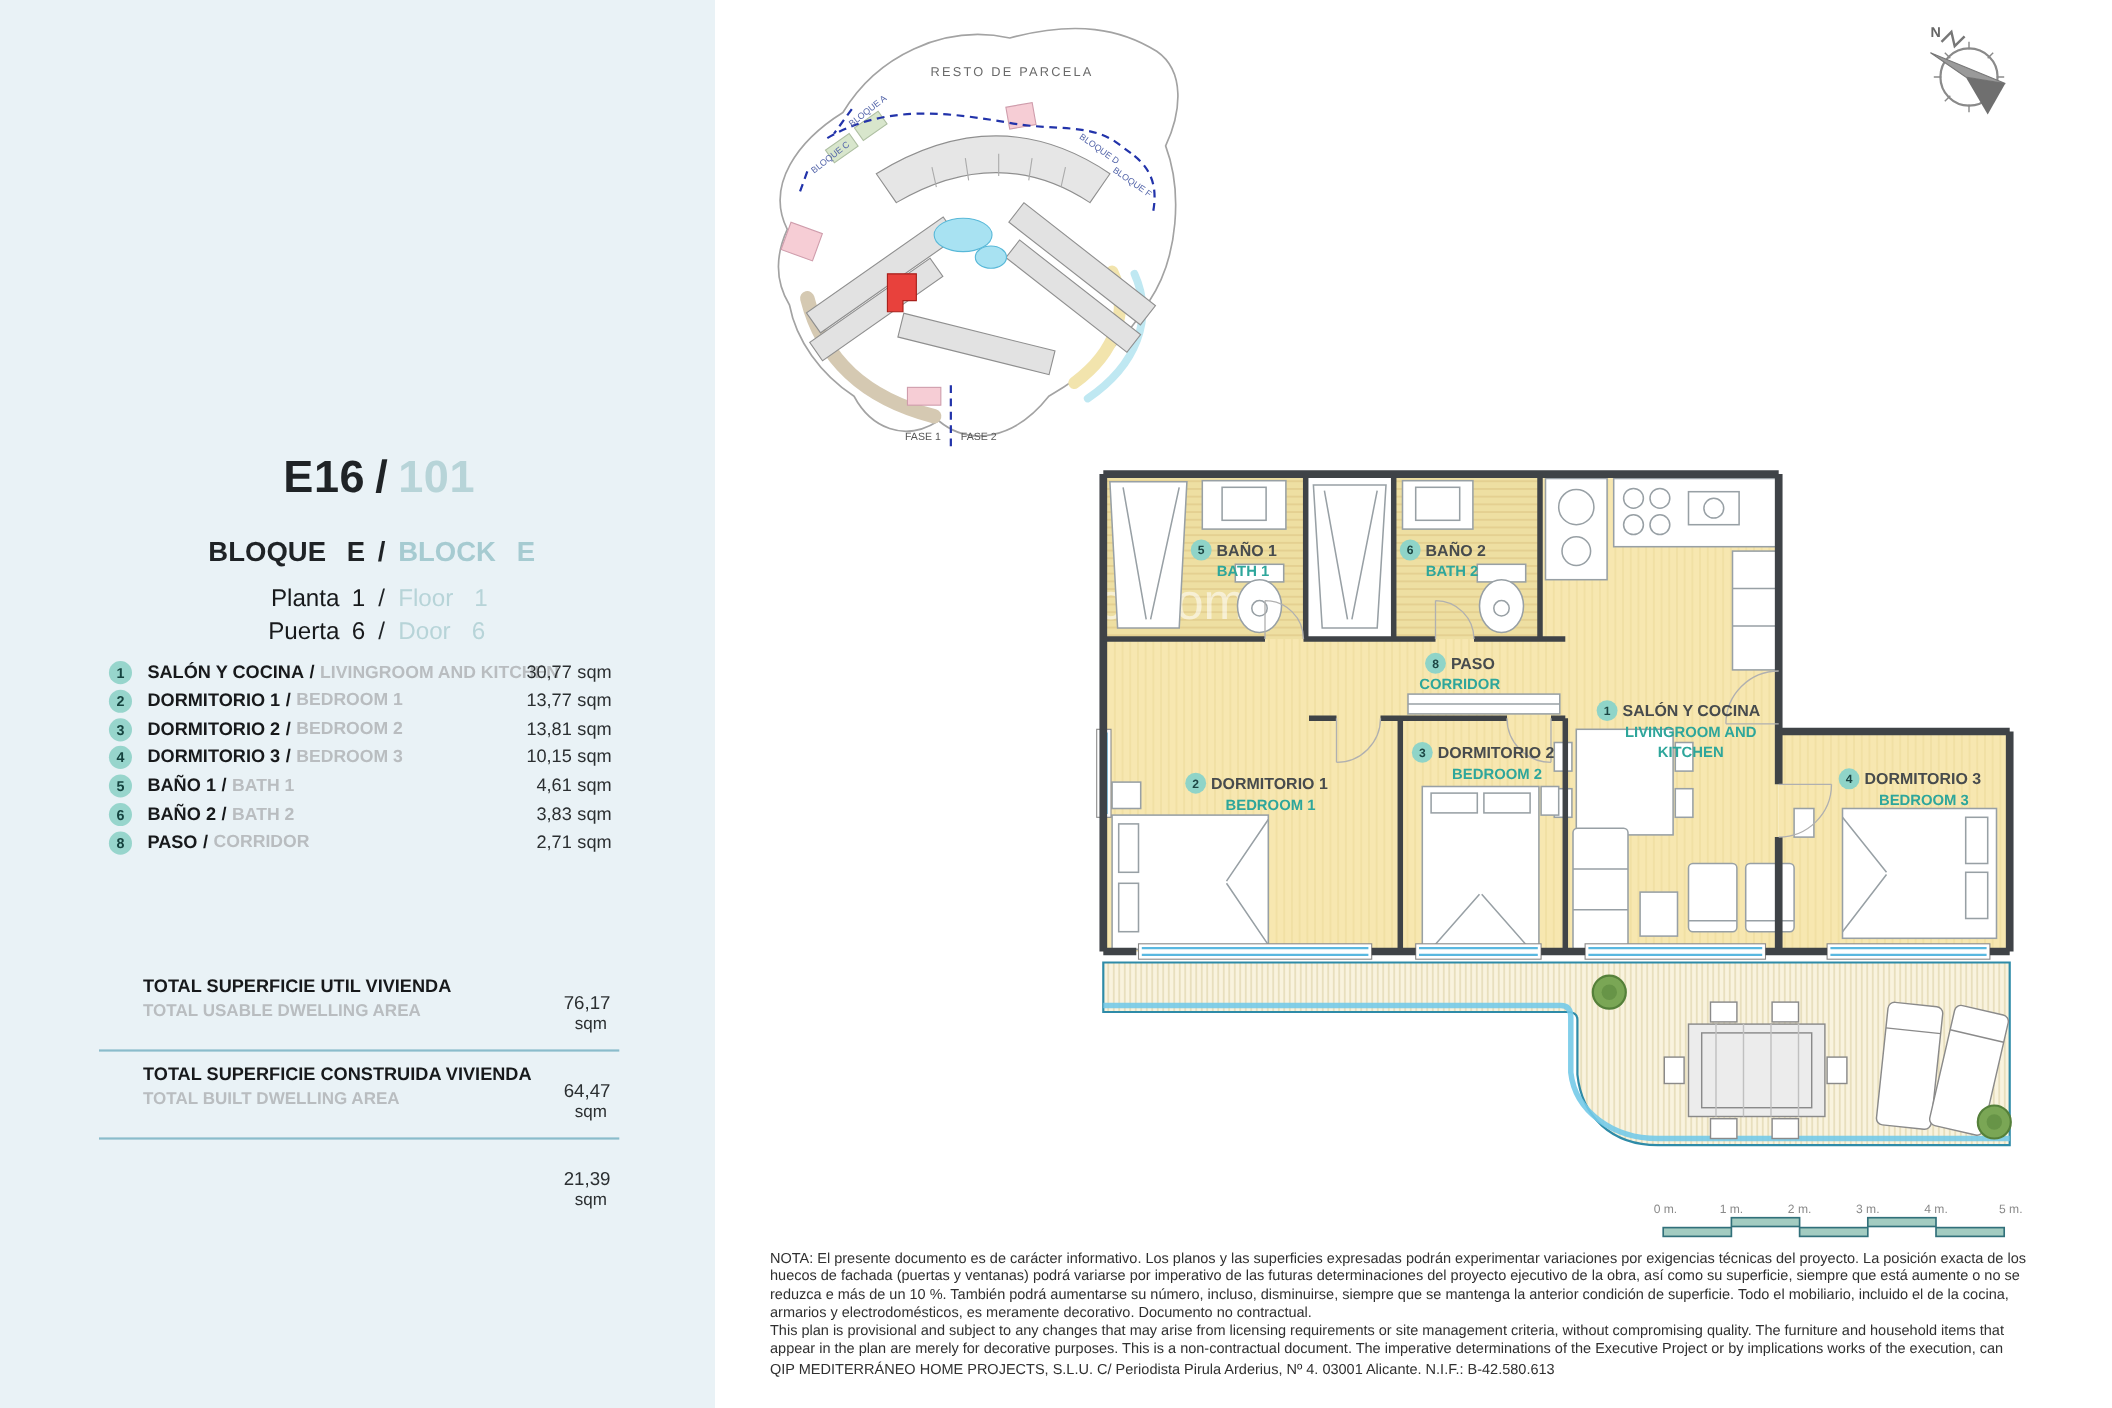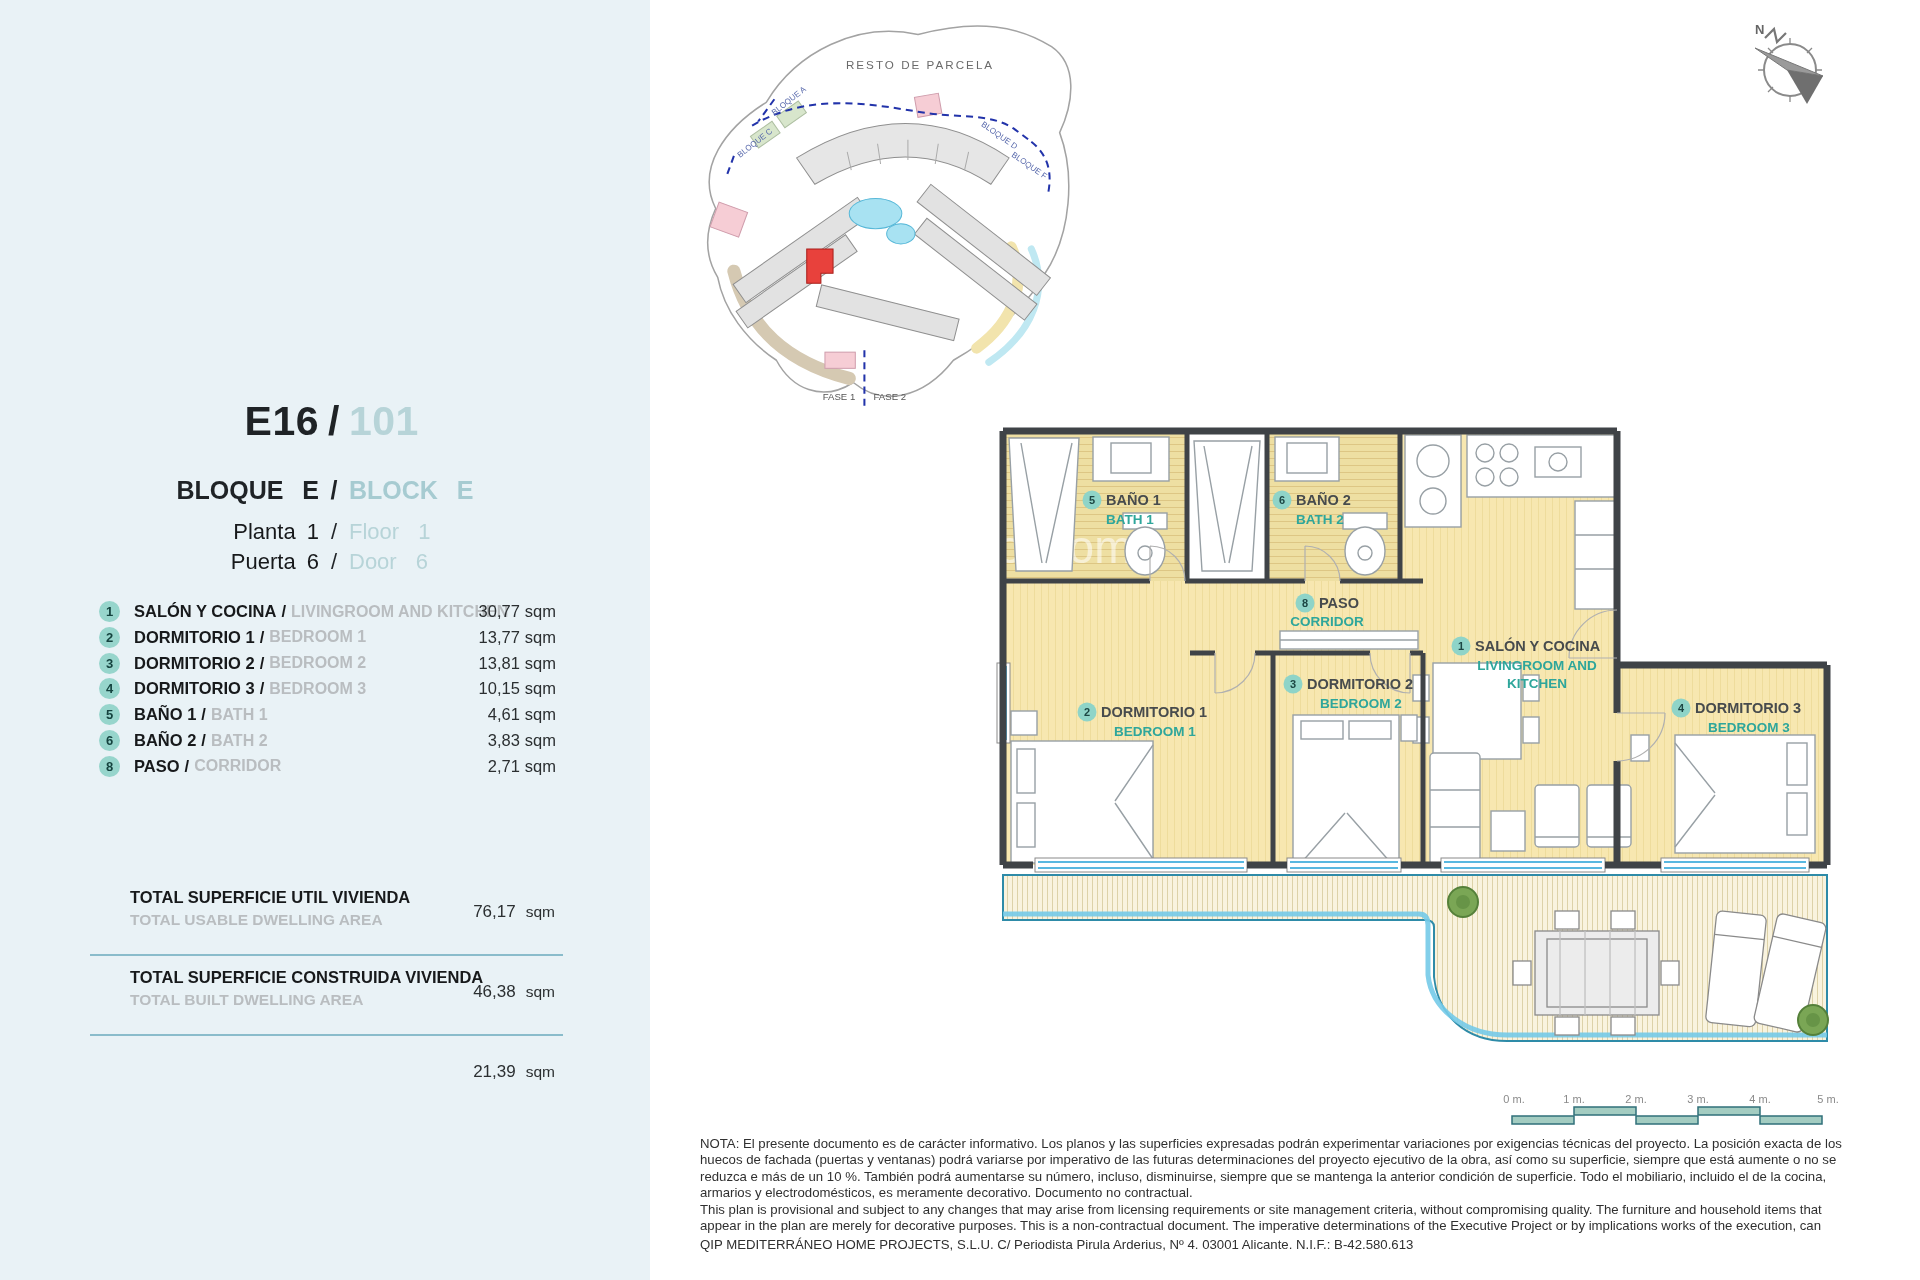--- a/index.html
+++ b/index.html
@@ -1,20 +1,20 @@
 <!DOCTYPE html>
 <html><head>
 <meta charset="utf-8">
 <style>
   html,body{margin:0;padding:0;background:#ffffff;}
   .page{position:relative;width:1920px;height:1280px;overflow:hidden;
         font-family:"Liberation Sans",sans-serif;color:#1f2326;background:#ffffff;}
   
   .panel{position:absolute;left:0;top:0;width:650px;height:1280px;background:#e9f2f6;}
-  .hrow{position:absolute;left:3px;width:783px;display:grid;grid-template-columns:316px 30px 1fr;align-items:baseline;}
+  .hrow{position:absolute;left:16px;width:783px;display:grid;grid-template-columns:316px 30px 1fr;align-items:baseline;margin-top:12px;}
   .hrow .l{text-align:right;}
   .hrow .m{text-align:center;}
   .hrow .r{text-align:left;}
   .title-row{top:398px;font-size:41px;font-weight:bold;letter-spacing:.5px;}
   .title-row .r{color:#b7d4d8;}
   .block-row{top:476px;font-size:25px;font-weight:bold;}
   .block-row .l{word-spacing:12px;}
   .block-row .r{color:#a6cbd1;word-spacing:12px;}
   .sub-row{font-size:22px;}
   .sub-row .l{word-spacing:5px;color:#17191b;padding-left:27px;}
@@ -28,21 +28,21 @@
   .r-es{font-weight:bold;font-size:16.5px;color:#17191b;white-space:nowrap;}
   .r-sep{font-weight:bold;font-size:16.5px;color:#17191b;margin:0 5px;}
   .r-en{font-weight:bold;font-size:16px;color:#b9bdc0;white-space:nowrap;}
   .r-val{position:absolute;right:0;display:flex;align-items:baseline;font-size:16.5px;color:#2b2f31;text-align:right;}
   .r-val .u{margin-left:5px;}
   .totals{position:absolute;left:90px;top:888px;width:473px;}
   .t-row{position:relative;height:56px;}
   .t-lab{position:absolute;left:40px;top:0;}
   .t-es{font-weight:bold;font-size:16.5px;color:#17191b;white-space:nowrap;}
   .t-en{font-weight:bold;font-size:15.5px;color:#b9bdc0;margin-top:4px;white-space:nowrap;}
-  .t-val{position:absolute;right:8px;top:14px;display:flex;align-items:center;font-size:17px;color:#2b2f31;}
+  .t-val{position:absolute;right:8px;top:14px;display:flex;align-items:flex-start;font-size:17px;color:#2b2f31;flex-direction:column;}
   .t-val .u{margin-left:10px;font-size:15.5px;}
   .t-div{border:none;border-top:2px solid #8abccb;margin:10px 0 12px 0;}
   
   .canvas{position:absolute;left:650px;top:0;width:1270px;height:1280px;background:#ffffff;}
   svg text{font-family:"Liberation Sans",sans-serif;}
   .site-svg{position:absolute;left:5px;top:6px;}
   .compass-svg{position:absolute;left:1085px;top:12px;}
   .plan-svg{position:absolute;left:325px;top:413px;}
   .scale-svg{position:absolute;left:848px;top:1092px;}
   .disclaimer{position:absolute;left:50px;top:1136px;width:1155px;font-size:13.2px;line-height:16.4px;color:#303030;}
@@ -163,21 +163,21 @@
             <span class="u">sqm</span>
           </div>
       </div>
       <hr class="t-div">
       <div class="t-row">
         <div class="t-lab">
           <div class="t-es">TOTAL SUPERFICIE CONSTRUIDA VIVIENDA</div>
           <div class="t-en">TOTAL BUILT DWELLING AREA</div>
         </div>
         <div class="t-val">
-            <span>46,38</span>
+            <span>64,47</span>
             <span class="u">sqm</span>
           </div>
       </div>
       <hr class="t-div">
       <div class="t-row">
         <div class="t-val">
             <span>21,39</span>
             <span class="u">sqm</span>
           </div>
       </div>

